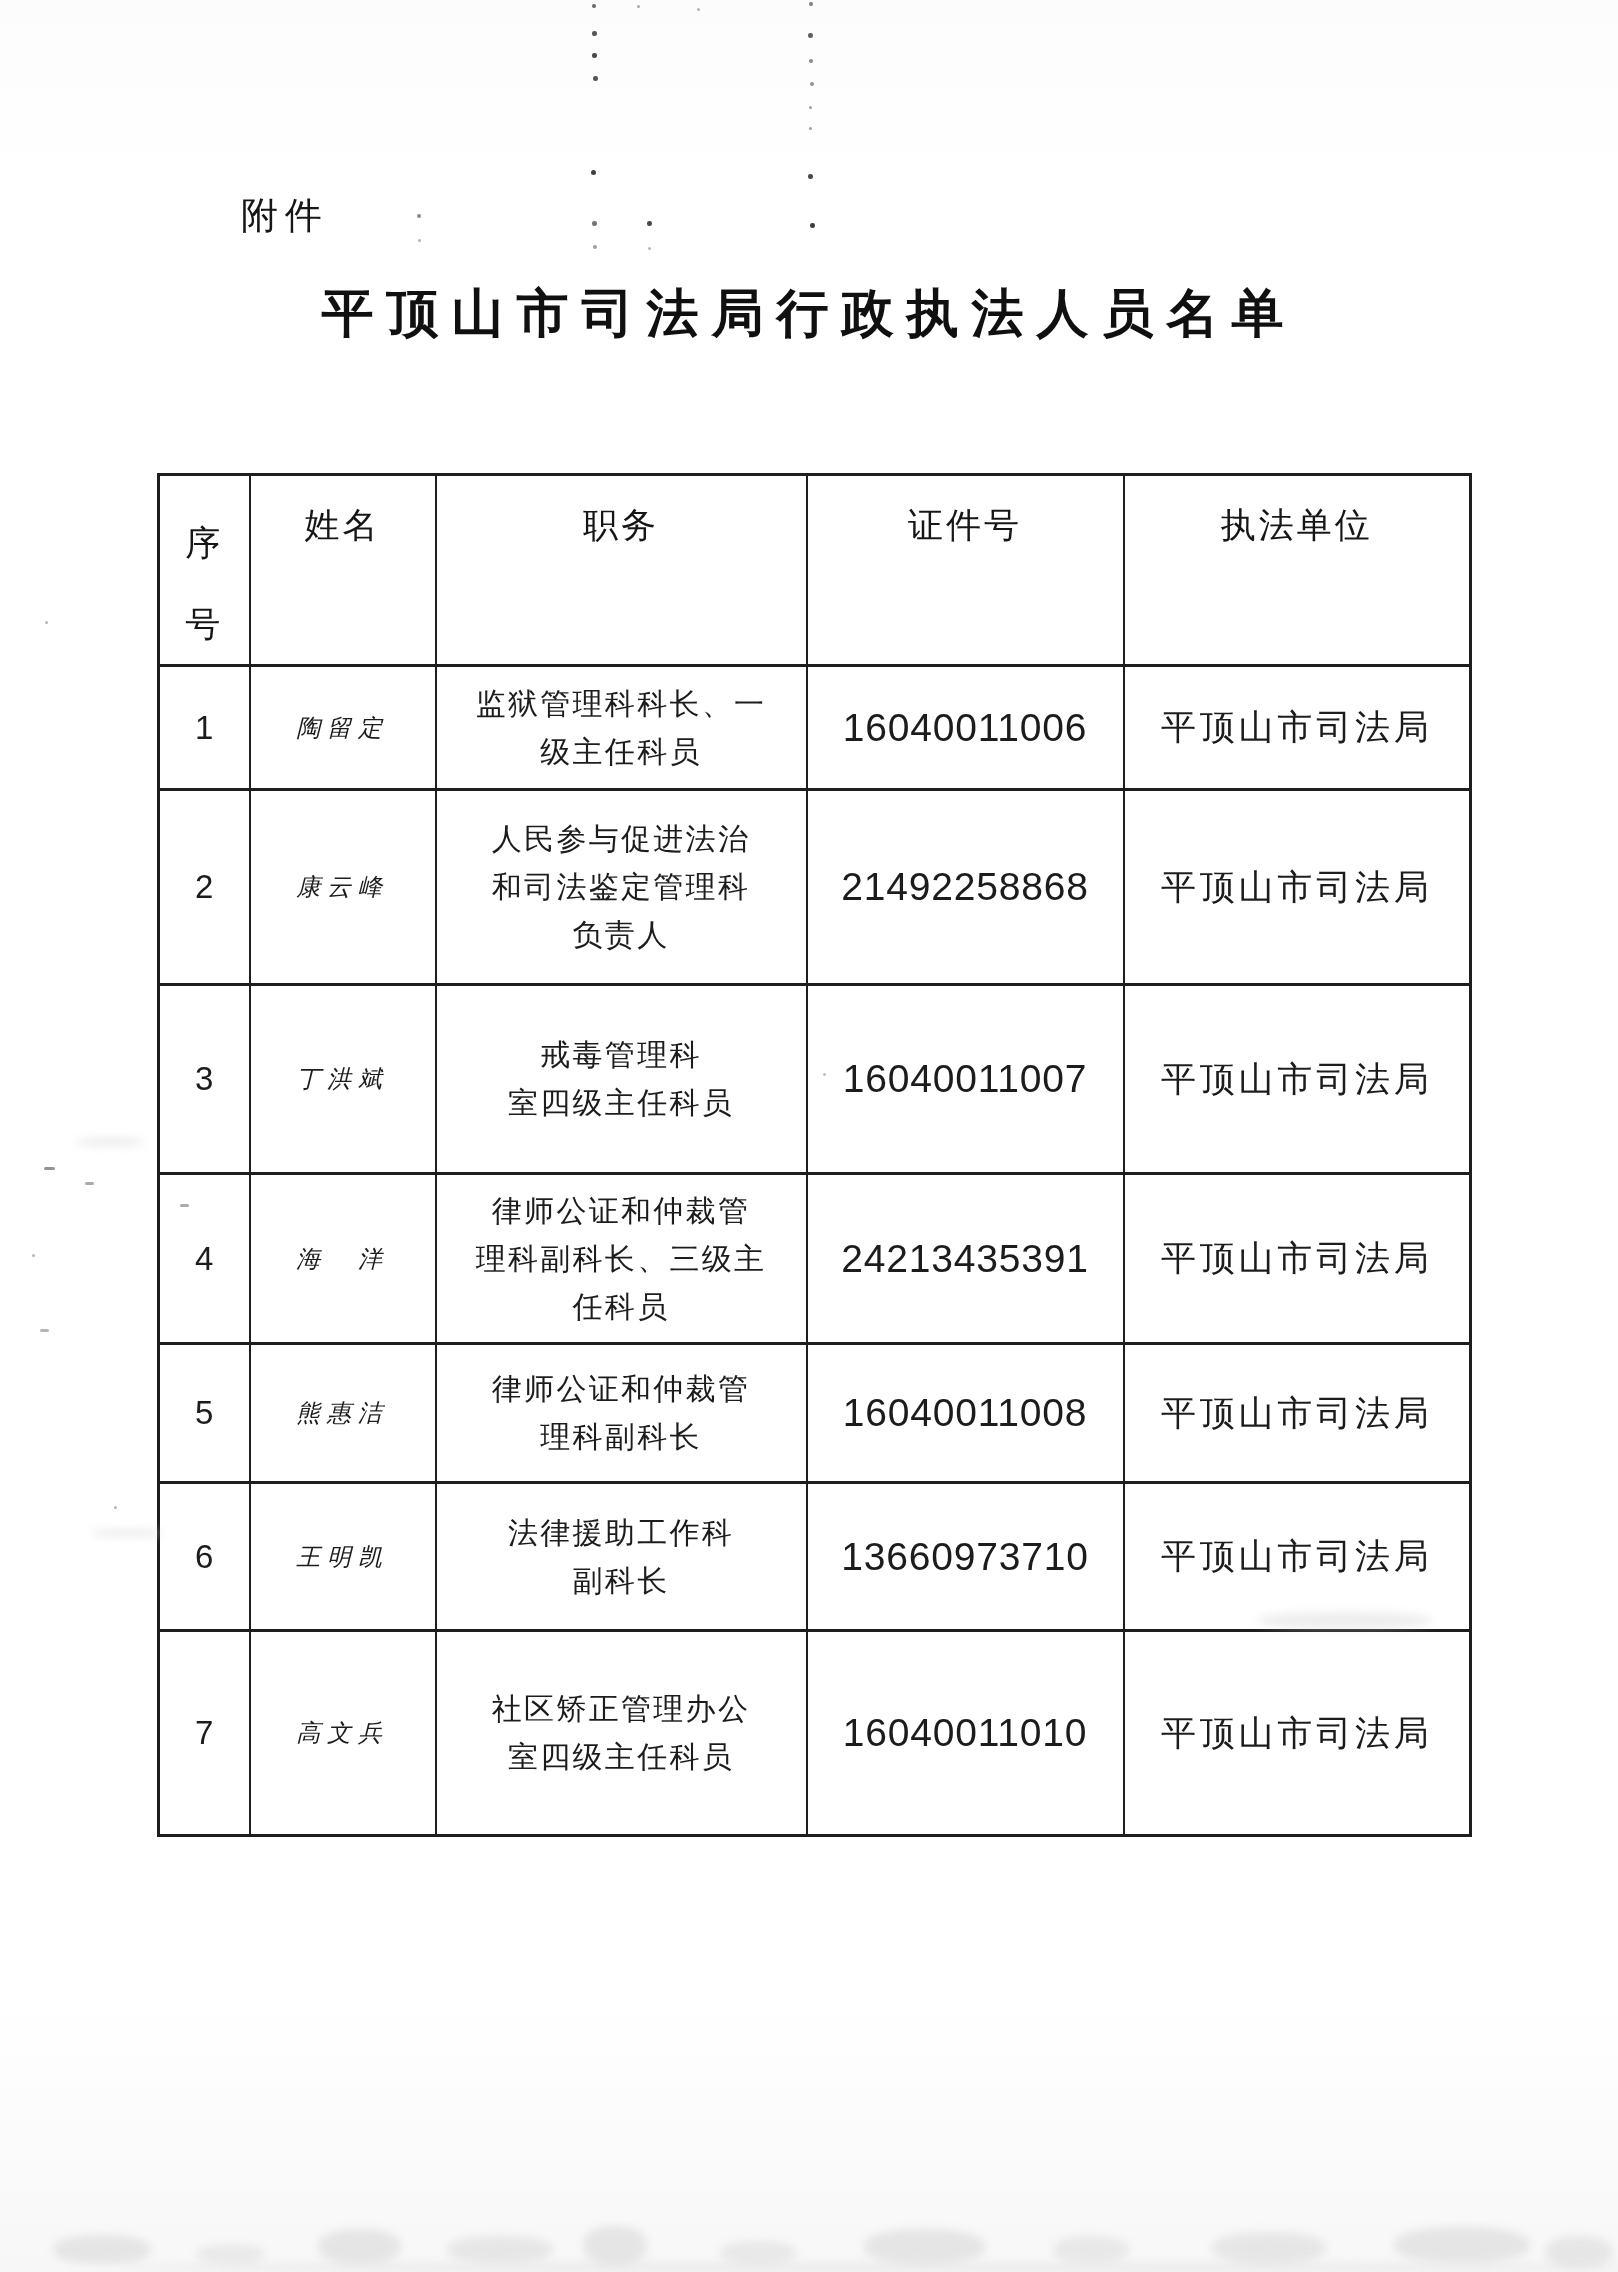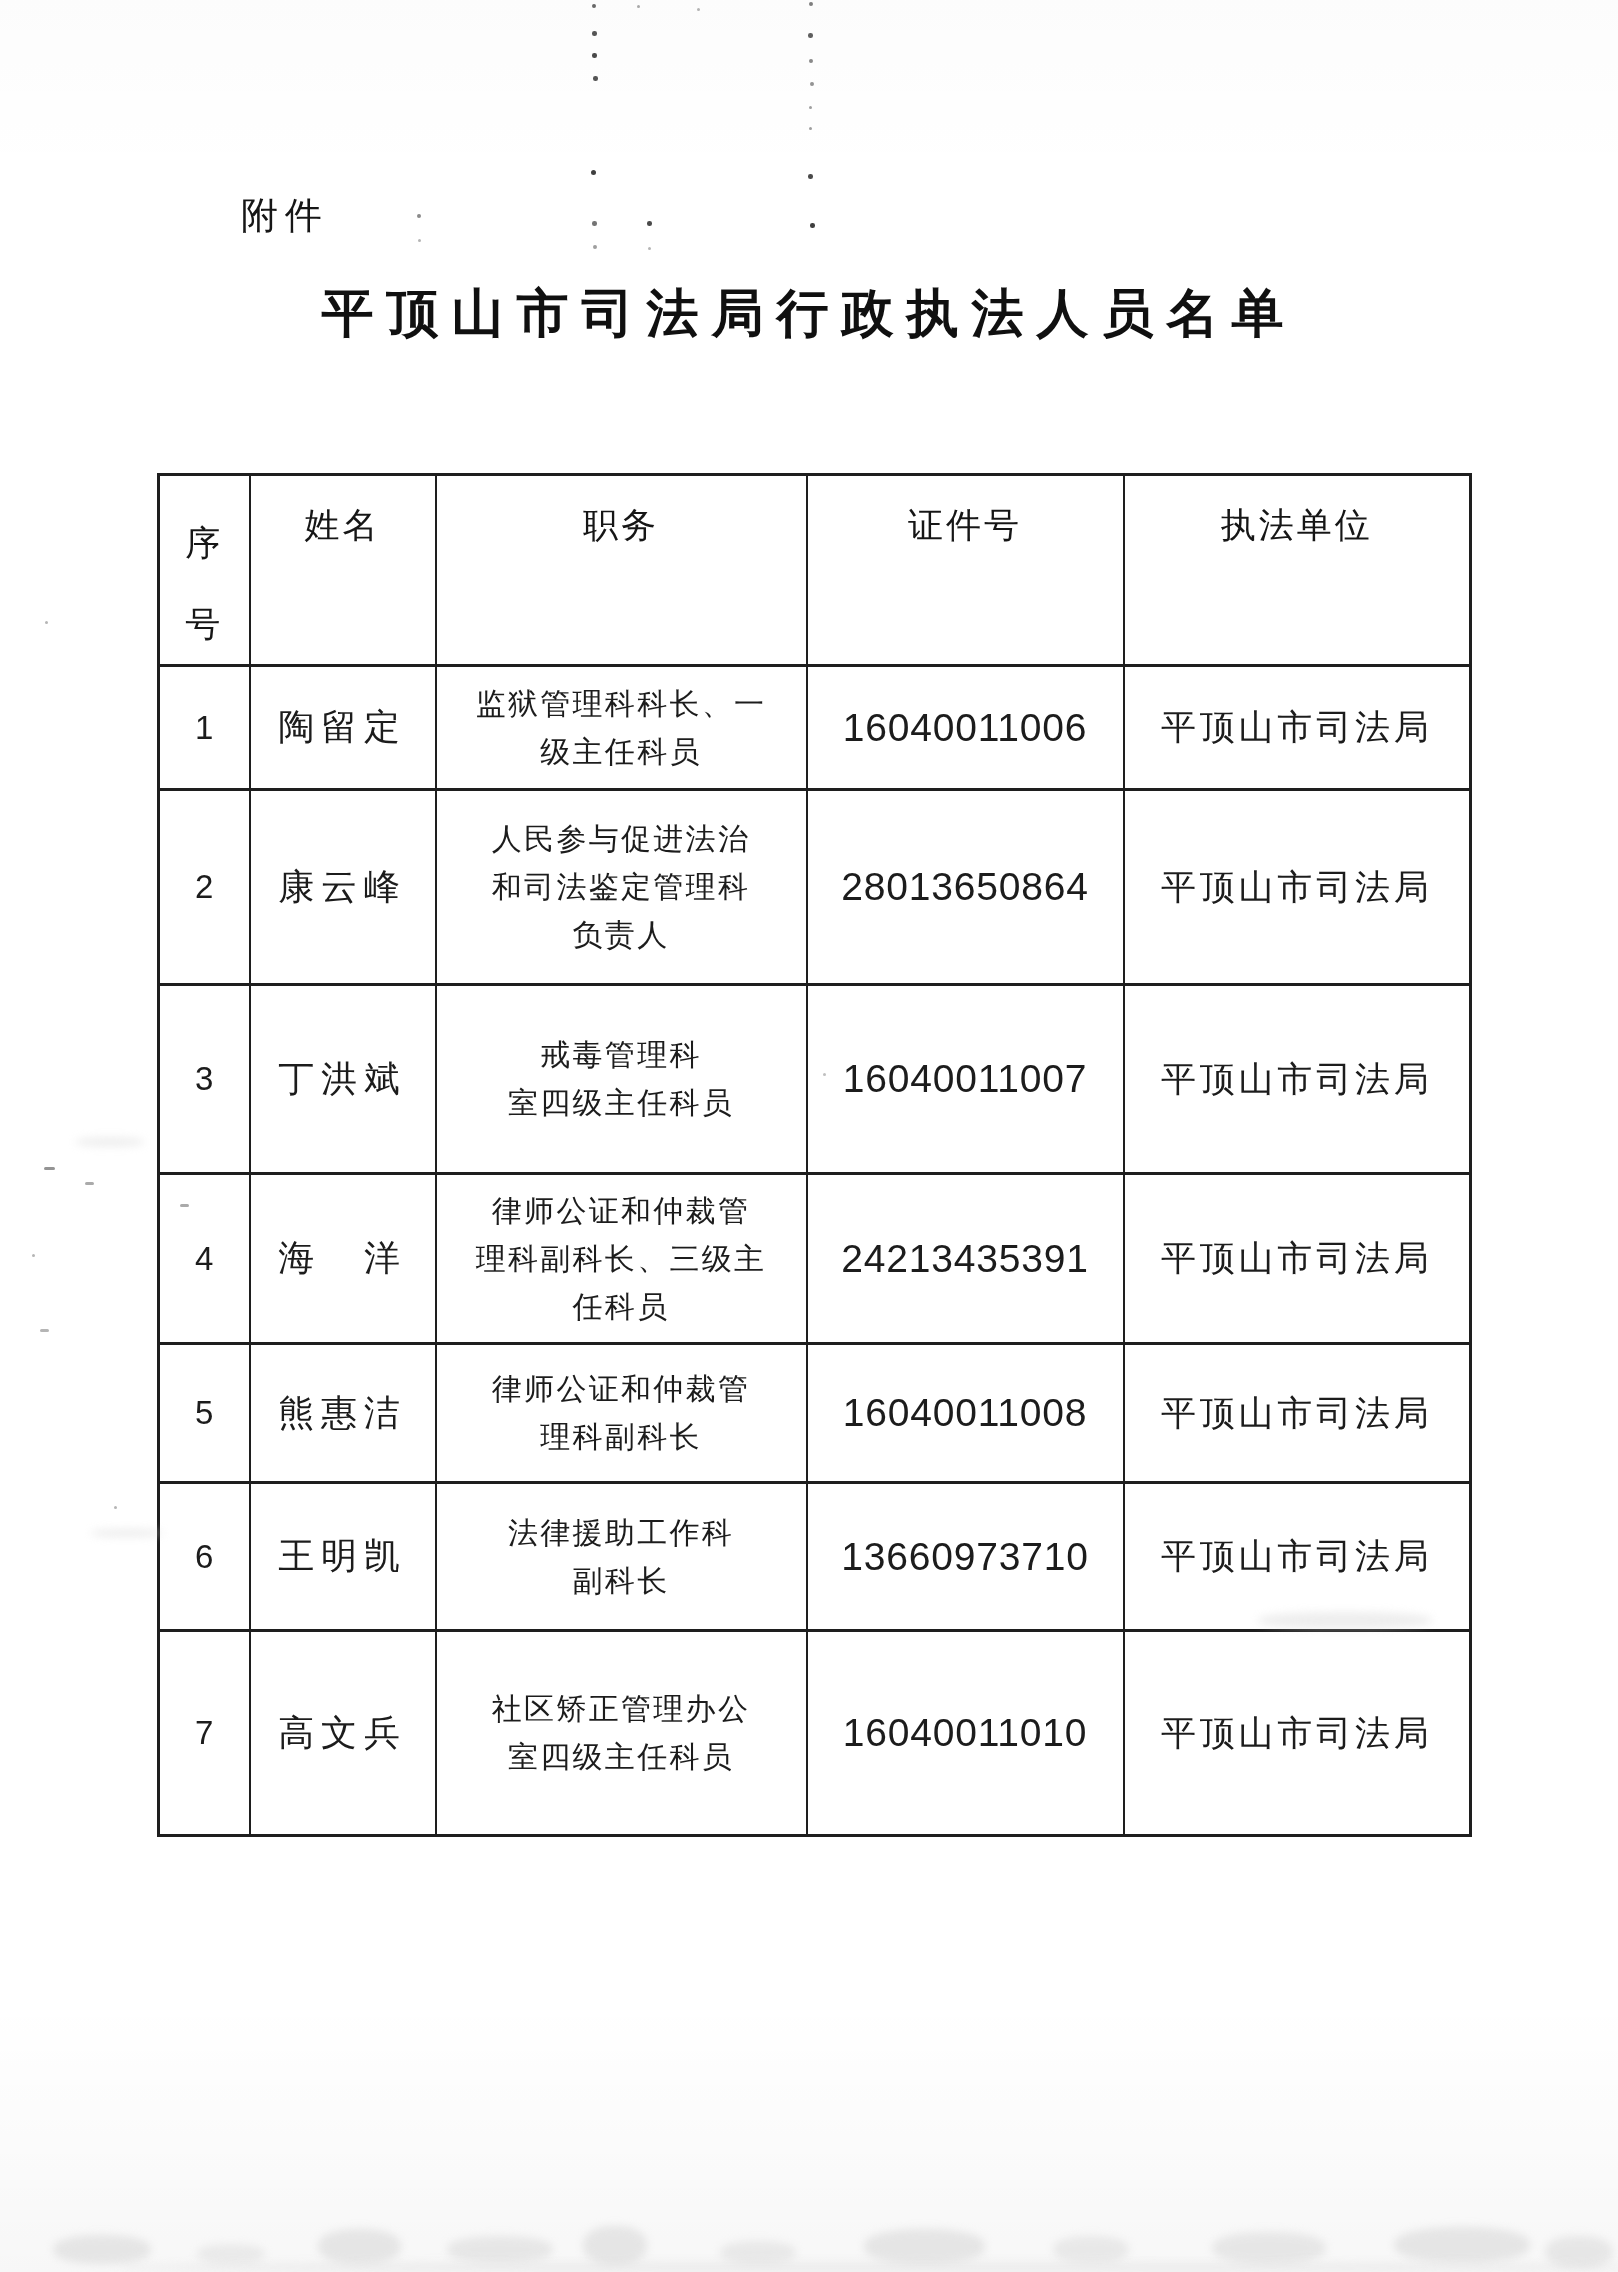--- a/index.html
+++ b/index.html
@@ -61,21 +61,21 @@
     line-height:1.25;
     color:#161616;
   }
   .roster th.h-no{
     line-height:2.3;
     padding-left:19.7px;padding-right:19.7px;
     word-break:break-all;
   }
   .roster td{vertical-align:middle;}
   td.c-no{font-size:33px;}
-  td.c-name{font-size:36px;letter-spacing:6.8px;}
+  td.c-name{font-size:24px;letter-spacing:6.8px;font-style:italic;}
   td.c-pos{
     font-size:30px;line-height:1.6;
     white-space:pre-line;
     letter-spacing:2.3px;
     padding:7.6px 10.6px;
   }
   td.c-cert{font-size:39px;letter-spacing:0.8px;margin-left:44px;}
   td.c-unit{font-size:35px;letter-spacing:3.8px;text-align:center;}
   
   tr.r-head{height:176px;}
@@ -135,21 +135,21 @@
 级主任科员</td>
         <td class="c-cert">16040011006</td>
         <td class="c-unit">平顶山市司法局</td>
       </tr>
       <tr class="r-1">
         <td class="c-no">2</td>
         <td class="c-name">康云峰</td>
         <td class="c-pos">人民参与促进法治
 和司法鉴定管理科
 负责人</td>
-        <td class="c-cert">28013650864</td>
+        <td class="c-cert">21492258868</td>
         <td class="c-unit">平顶山市司法局</td>
       </tr>
       <tr class="r-2">
         <td class="c-no">3</td>
         <td class="c-name">丁洪斌</td>
         <td class="c-pos">戒毒管理科
 室四级主任科员</td>
         <td class="c-cert">16040011007</td>
         <td class="c-unit">平顶山市司法局</td>
       </tr>

